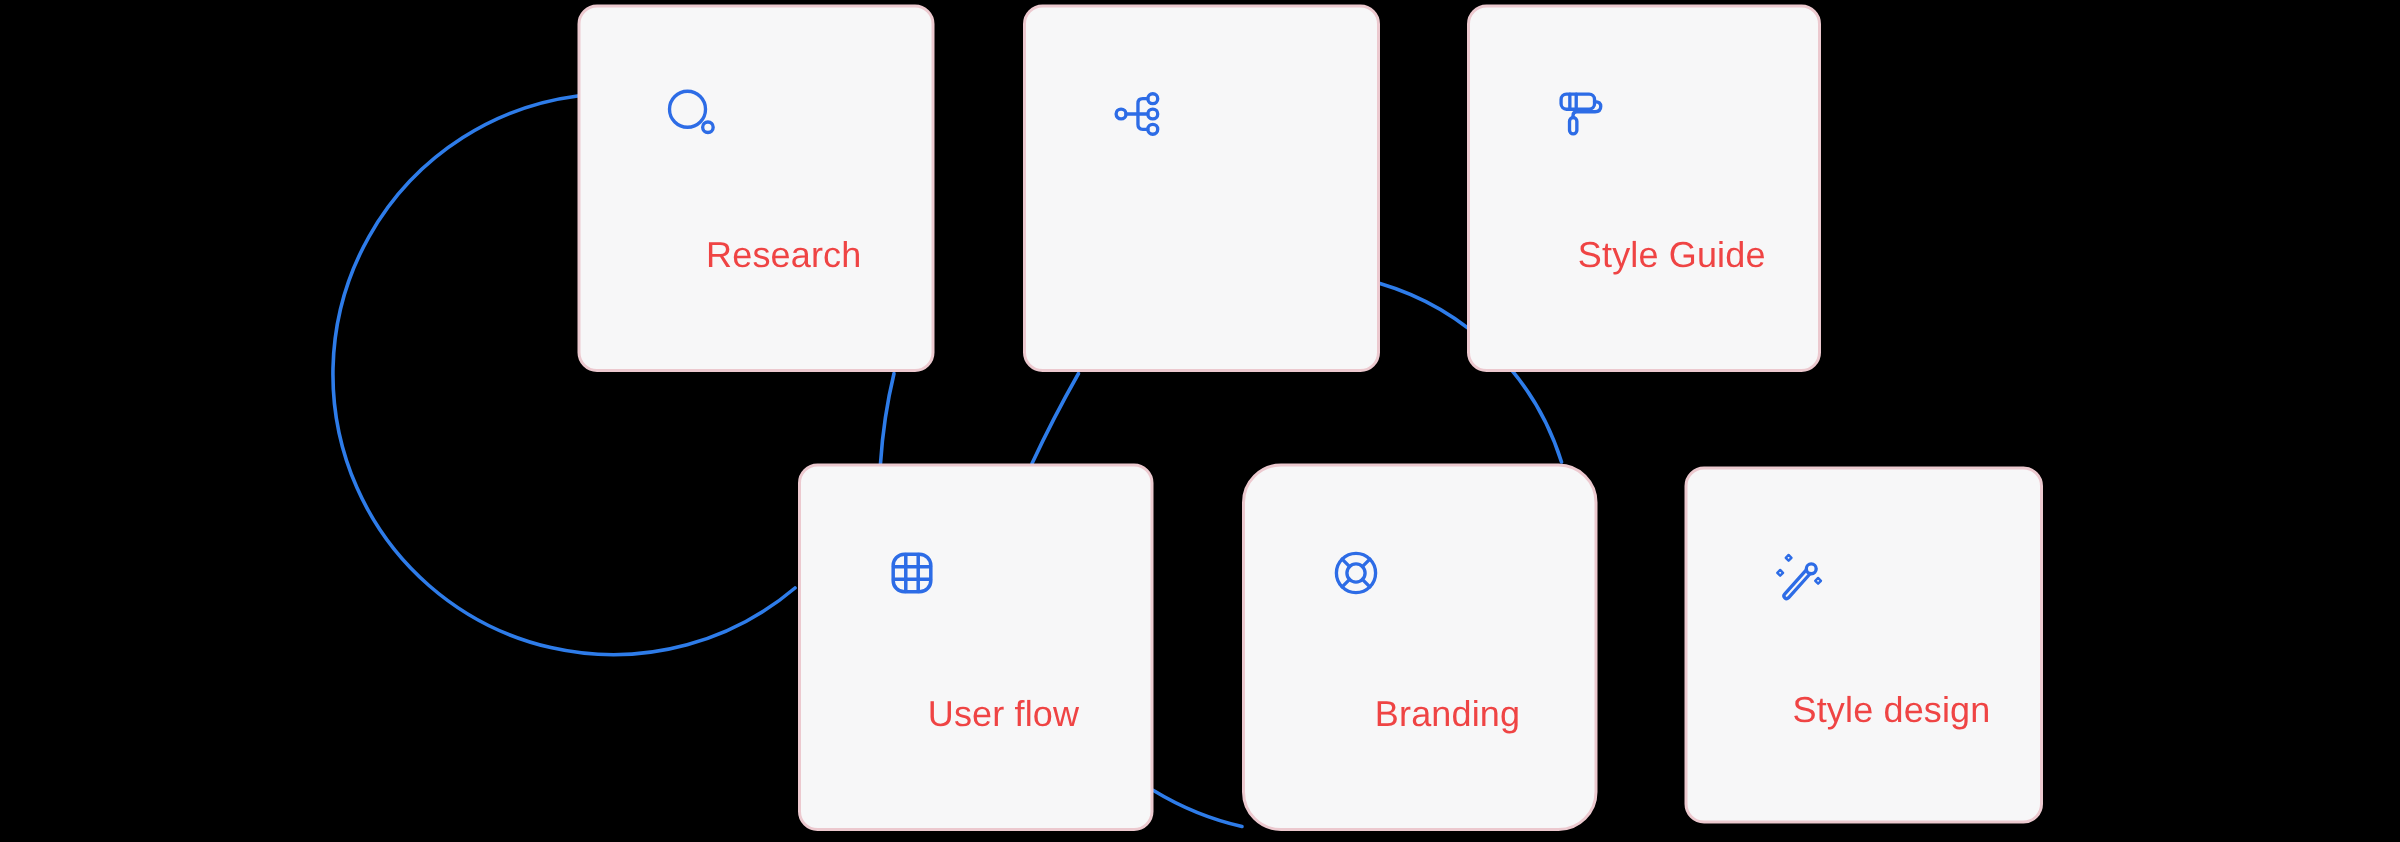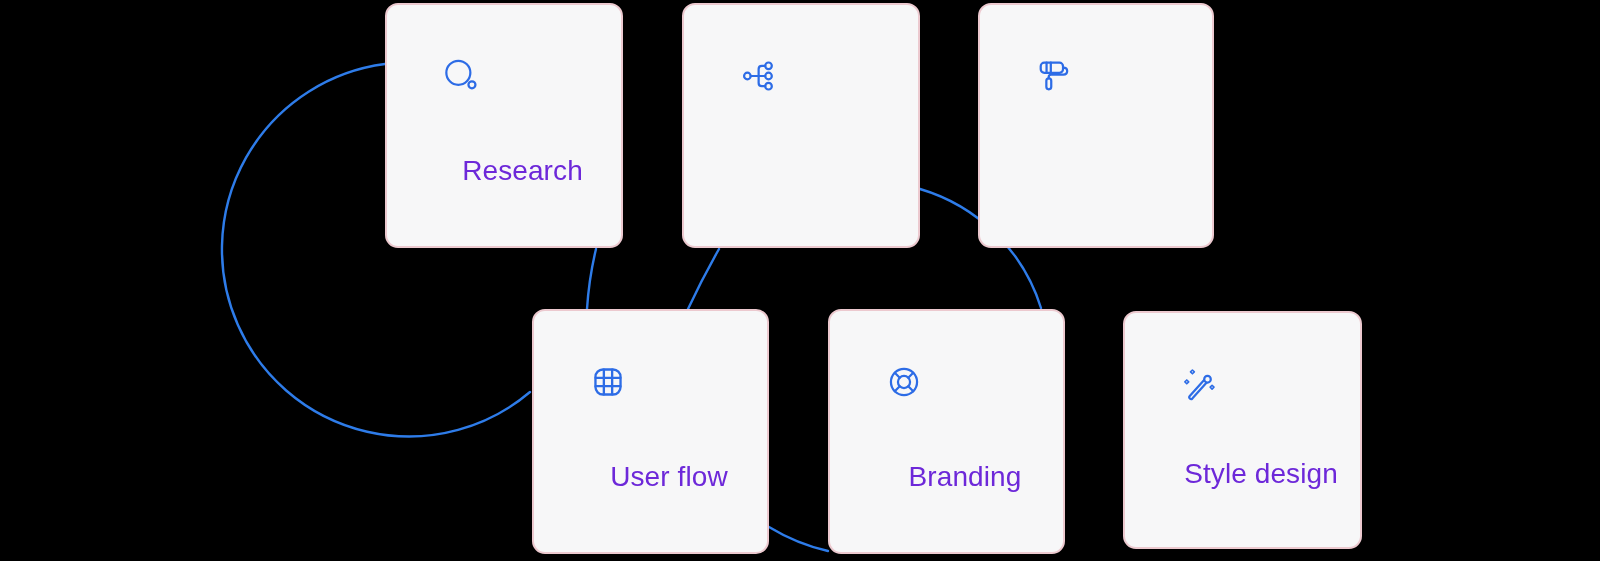--- a/index.html
+++ b/index.html
@@ -20,36 +20,36 @@
     position: absolute;
     background: #f7f7f8;
     border: 2px solid #ecc9cf;
     border-radius: 13px;
     box-sizing: border-box;
   }
   #card-research      { left: 385px;  top: 3px;   width: 238px; height: 245px; }
   #card-wireframes    { left: 682px;  top: 3px;   width: 238px; height: 245px; }
   #card-style-guide   { left: 978px;  top: 3px;   width: 236px; height: 245px; }
   #card-user-flow     { left: 532px;  top: 309px; width: 237px; height: 245px; }
-  #card-branding      { left: 828px;  top: 309px; width: 237px; height: 245px; }
+  #card-branding      { left: 828px;  top: 309px; width: 237px; height: 245px; border-radius: 26px; }
   #card-visual-design { left: 1123px; top: 311px; width: 239px; height: 238px; }
   .card-icon {
     position: absolute;
     left: 57px; top: 54px;
     width: 34px; height: 34px;
   }
   .card-label {
     position: absolute;
     left: 0; right: 0;
     top: 69%;
     transform: translateY(-50%);
     text-align: center;
-    font-size: 28px;
+    font-size: 24px;
     font-weight: 400;
-    color: #6d28d9;
+    color: #ef4444;
     letter-spacing: 0.1px;
     padding-left: 37px;
   }
 </style>
 </head>
 <body>
 
 <div class="stage">
 
   <svg class="connector-layer" viewBox="0 0 1600 561" width="1600" height="561">
@@ -86,20 +86,21 @@
 
   <div class="card" id="card-style-guide">
     <svg class="card-icon" viewBox="0 0 32 32">
       <g fill="none" stroke="#2d6ce6" stroke-width="2.1" stroke-linecap="round" stroke-linejoin="round">
         <rect x="3.5" y="3.5" width="21" height="9.5" rx="3.4"></rect>
         <path d="M9 3.5 V13 M13 3.5 V13"></path>
         <path d="M24.5 8.2 Q28.4 8.2 28.4 11.2 Q28.4 14.6 24.8 14.6 L13.4 14.6 Q11 14.6 11 17 V18.2"></path>
         <rect x="8.8" y="18.2" width="4.6" height="10.3" rx="2.3"></rect>
       </g>
     </svg>
+    <div class="card-label">Style Guide</div>
   </div>
 
   <div class="card" id="card-user-flow">
     <svg class="card-icon" viewBox="0 0 32 32">
       <g fill="none" stroke="#2d6ce6" stroke-width="2.2" stroke-linecap="round" stroke-linejoin="round">
         <rect x="4.2" y="4.2" width="23.6" height="23.6" rx="7"></rect>
         <path d="M12.1 4.4 V27.6 M19.9 4.4 V27.6 M4.4 12.1 H27.6 M4.4 19.9 H27.6"></path>
       </g>
     </svg>
     <div class="card-label">User flow</div>

